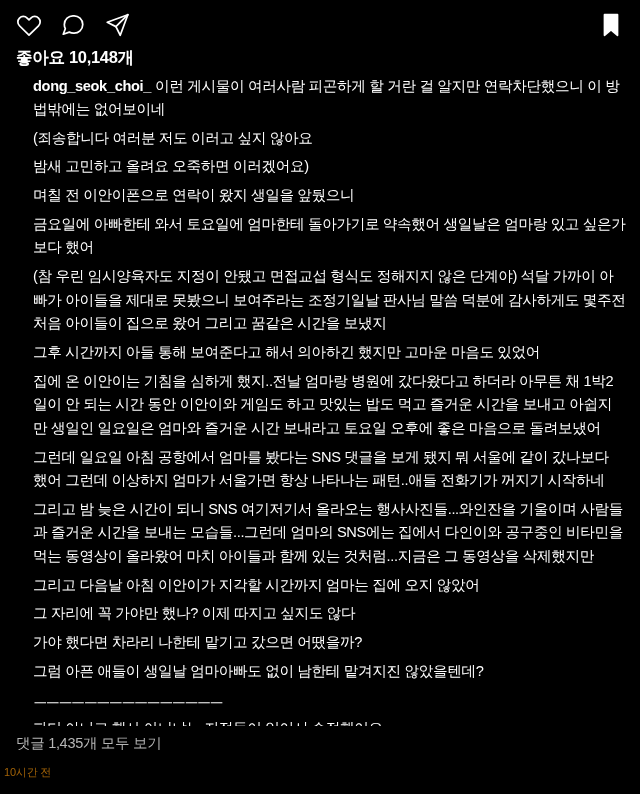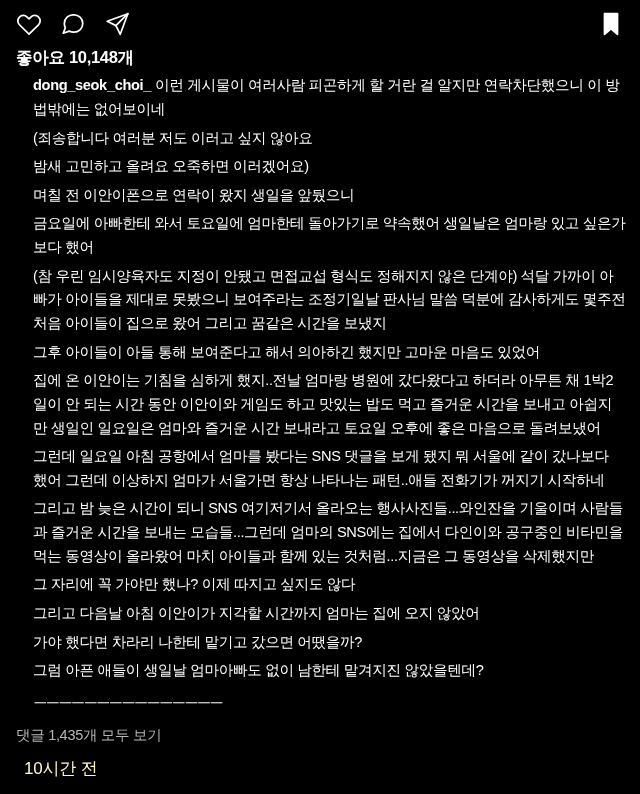--- a/index.html
+++ b/index.html
@@ -89,23 +89,23 @@
 
   
   .comments-link {
     padding: 8px 8px 2px 16px;
     font-size: 14.5px;
     color: #b6b6b6;
     letter-spacing: -0.3px;
     cursor: pointer;
   }
   .timestamp {
-    padding: 10px 16px 14px 24px;
-    font-size: 17px;
-    color: #fef9c3;
+    padding: 10px 16px 14px 4px;
+    font-size: 11px;
+    color: #a16207;
     letter-spacing: -0.2px;
   }
 </style>
 </head>
 <body>
 
 <div class="post">
 
   <div class="action-bar">
     <div class="action-left">
@@ -137,26 +137,26 @@
 
   <div class="likes">좋아요 10,148개</div>
 
   <div class="caption-wrap">
     <p><span class="username">dong_seok_choi_</span><span>이런 게시물이 여러사람 피곤하게 할 거란 걸 알지만 연락차단했으니 이 방법밖에는 없어보이네</span></p>
     <p>(죄송합니다 여러분 저도 이러고 싶지 않아요</p>
     <p>밤새 고민하고 올려요 오죽하면 이러겠어요)</p>
     <p>며칠 전 이안이폰으로 연락이 왔지 생일을 앞뒀으니</p>
     <p>금요일에 아빠한테 와서 토요일에 엄마한테 돌아가기로 약속했어 생일날은 엄마랑 있고 싶은가보다 했어</p>
     <p>(참 우린 임시양육자도 지정이 안됐고 면접교섭 형식도 정해지지 않은 단계야) 석달 가까이 아빠가 아이들을 제대로 못봤으니 보여주라는 조정기일날 판사님 말씀 덕분에 감사하게도 몇주전 처음 아이들이 집으로 왔어 그리고 꿈같은 시간을 보냈지</p>
-    <p>그후 아이들이 아들 통해 보여준다고 해서 의아하긴 했지만 고마운 마음도 있었어</p>
+    <p>그후 시간까지 아들 통해 보여준다고 해서 의아하긴 했지만 고마운 마음도 있었어</p>
     <p>집에 온 이안이는 기침을 심하게 했지..전날 엄마랑 병원에 갔다왔다고 하더라 아무튼 채 1박2일이 안 되는 시간 동안 이안이와 게임도 하고 맛있는 밥도 먹고 즐거운 시간을 보내고 아쉽지만 생일인 일요일은 엄마와 즐거운 시간 보내라고 토요일 오후에 좋은 마음으로 돌려보냈어</p>
     <p>그런데 일요일 아침 공항에서 엄마를 봤다는 SNS 댓글을 보게 됐지 뭐 서울에 같이 갔나보다 했어 그런데 이상하지 엄마가 서울가면 항상 나타나는 패턴..애들 전화기가 꺼지기 시작하네</p>
     <p>그리고 밤 늦은 시간이 되니 SNS 여기저기서 올라오는 행사사진들...와인잔을 기울이며 사람들과 즐거운 시간을 보내는 모습들...그런데 엄마의 SNS에는 집에서 다인이와 공구중인 비타민을 먹는 동영상이 올라왔어 마치 아이들과 함께 있는 것처럼...지금은 그 동영상을 삭제했지만</p>
+    <p>그리고 다음날 아침 이안이가 지각할 시간까지 엄마는 집에 오지 않았어</p>
     <p>그 자리에 꼭 가야만 했나? 이제 따지고 싶지도 않다</p>
-    <p>그리고 다음날 아침 이안이가 지각할 시간까지 엄마는 집에 오지 않았어</p>
     <p>가야 했다면 차라리 나한테 맡기고 갔으면 어땠을까?</p>
     <p>그럼 아픈 애들이 생일날 엄마아빠도 없이 남한테 맡겨지진 않았을텐데?</p>
     <p class="divider-text">ㅡㅡㅡㅡㅡㅡㅡㅡㅡㅡㅡㅡㅡㅡㅡ</p>
     <p>파티 아니고 행사 아니냐는 지적들이 있어서 수정했어요</p>
   </div>
 
   <div class="comments-link">댓글 1,435개 모두 보기</div>
 
   <div class="timestamp">10시간 전</div>
 

